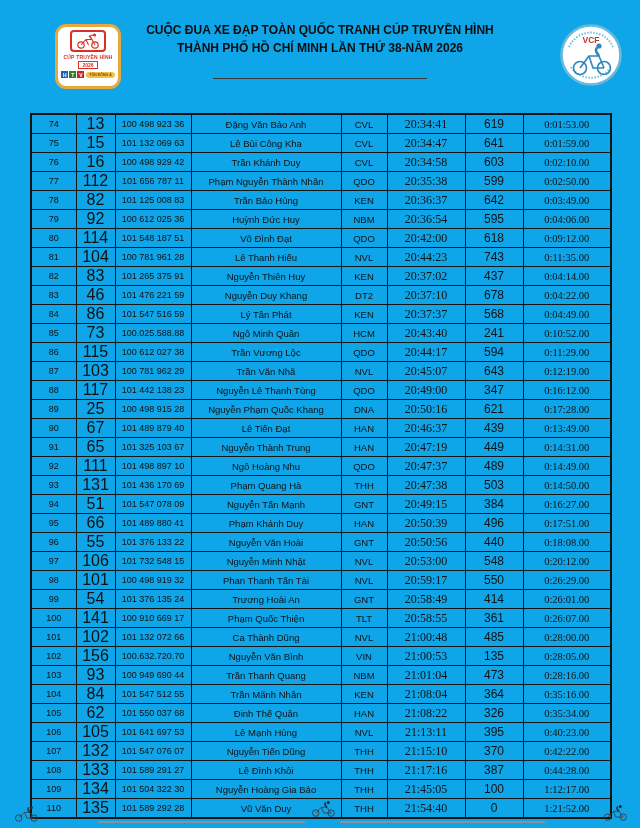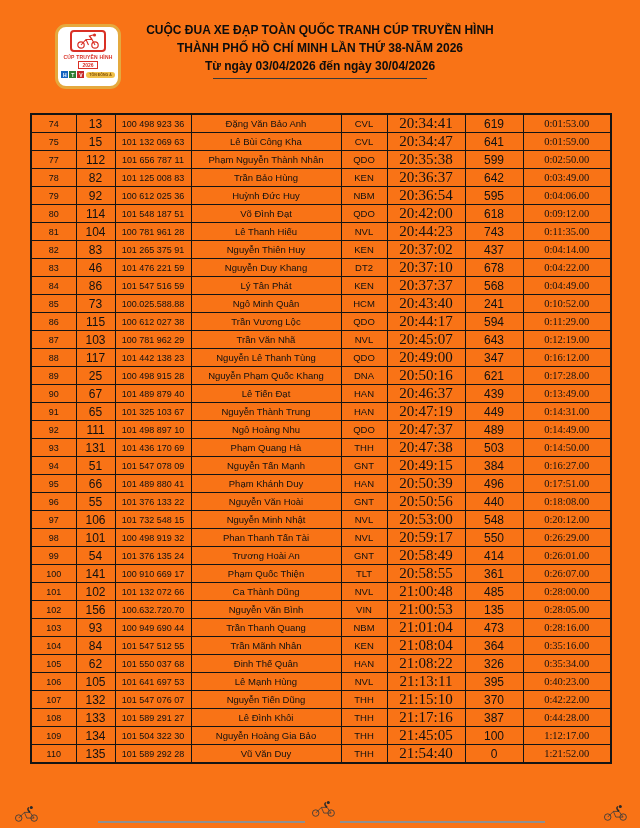--- a/index.html
+++ b/index.html
@@ -1,18 +1,18 @@
 <!DOCTYPE html>
 <html><head>
 <meta charset="utf-8">
 <style>
   * { margin:0; padding:0; box-sizing:border-box; }
   html,body { width:640px; height:828px; }
   body { background:#f5f5f5; font-family:"Liberation Sans",sans-serif; color:#111; }
-  .page { position:relative; width:640px; height:828px; background:#f97316; overflow:hidden; }
+  .page { position:relative; width:640px; height:828px; background:#0ea5e9; overflow:hidden; }
 
   
   .title-block { position:absolute; left:130px; top:21px; width:380px; text-align:center;
                  font-weight:bold; font-size:12px; line-height:18px; color:#0d0d0d; }
   .title-rule { position:absolute; left:213px; top:78px; width:214px; height:1px; background:#3a3a3a; }
 
   .badge-left { position:absolute; left:55px; top:24px; width:66px; height:65px;
                 border:3px solid #e5a93e; border-radius:11px; background:#fff;
                 display:flex; flex-direction:column; align-items:center; justify-content:flex-start;
                 padding-top:3px; overflow:hidden; }
@@ -30,25 +30,25 @@
                   padding:1px 3px; white-space:nowrap; font-weight:bold; }
 
   .badge-right { position:absolute; left:559px; top:23px; width:64px; height:64px; }
 
   
   table.results { position:absolute; left:30px; top:113px; width:580px; height:520px;
                   border-collapse:collapse; table-layout:fixed; border:2px solid #141414; }
   table.results td { border:1px solid #141414; text-align:center; vertical-align:middle;
                      overflow:hidden; white-space:nowrap; padding:0; }
   td.c-rank   { font-size:9px; }
-  td.c-bib    { font-size:12px; }
+  td.c-bib    { font-size:16px; }
   td.c-uci-id { font-size:9px; }
   td.c-name   { font-size:9.5px; text-align:left; padding-left:4px; }
   td.c-team   { font-size:9.5px;margin-left:40px; }
-  td.c-time   { font-family:"Liberation Serif",serif; font-size:15px; }
+  td.c-time   { font-family:"Liberation Serif",serif; font-size:12px; }
   td.c-points { font-size:12px; }
   td.c-gap    { font-family:"Liberation Serif",serif; font-size:10.5px; }
 
   
   .sig-line { position:absolute; top:821px; height:2px; background:#8f8f8f; }
   .sig-line.l1 { left:98px;  width:207px; }
   .sig-line.l2 { left:340px; width:205px; }
   .cyclist { position:absolute; width:26px; height:18px; }
   .cyclist.f-left   { left:13px;  top:805px; }
   .cyclist.f-center { left:310px; top:800px; }
@@ -77,24 +77,36 @@
         <span class="htv-t">T</span>
         <span class="htv-v">V</span>
       </div>
       <div class="sponsor-oval">TÔN ĐÔNG Á</div>
     </div>
   </div>
 
   <div class="title-block">
     <div>CUỘC ĐUA XE ĐẠP TOÀN QUỐC TRANH CÚP TRUYỀN HÌNH</div>
     <div>THÀNH PHỐ HỒ CHÍ MINH LẦN THỨ 38-NĂM 2026</div>
-    <div>Từ ngày 03/04/2026 đến ngày 30/04/2026</div>
   </div>
   <div class="title-rule"></div>
 
+  <div class="badge-right">
+    <svg width="64" height="64" viewBox="0 0 64 64">
+      <circle cx="32" cy="32" r="29.5" fill="#ffffff" stroke="#69b9dc" stroke-width="2.6"></circle>
+      <path d="M10,24 A24,24 0 0,1 54,24" fill="none" stroke="#69b9dc" stroke-width="2" stroke-dasharray="1.4,1.6"></path>
+      <path d="M12,44 A24,24 0 0,0 52,44" fill="none" stroke="#69b9dc" stroke-width="2" stroke-dasharray="1.4,1.6"></path>
+      <text x="32" y="20" text-anchor="middle" font-family="Liberation Sans, sans-serif" font-size="8.5" font-weight="bold" fill="#c0392b">VCF</text>
+      <circle cx="21" cy="45" r="6.5" fill="none" stroke="#2e86c1" stroke-width="1.6"></circle>
+      <circle cx="45" cy="45" r="6.5" fill="none" stroke="#2e86c1" stroke-width="1.6"></circle>
+      <path d="M21,45 L30,33 L40,33 L45,45 M30,33 L34,45 L45,45" fill="none" stroke="#2e86c1" stroke-width="1.6"></path>
+      <path d="M40,33 C37,29 36,27 38,24.5" fill="none" stroke="#2e86c1" stroke-width="2.6"></path>
+      <circle cx="40" cy="23" r="2.6" fill="#2e86c1"></circle>
+    </svg>
+  </div>
 
   <table class="results">
     <colgroup>
       <col style="width:45px">
         <col style="width:39px">
         <col style="width:76px">
         <col style="width:150px">
       <col style="width:46px">
         <col style="width:78px">
         <col style="width:58px">
@@ -113,20 +125,30 @@
         </tr>
         <tr>
           <td class="c-rank">75</td>
           <td class="c-bib">15</td>
           <td class="c-uci-id">101 132 069 63</td>
           <td class="c-name">Lê Bùi Công Kha</td>
           <td class="c-team">CVL</td>
           <td class="c-time">20:34:47</td>
           <td class="c-points">641</td>
           <td class="c-gap">0:01:59.00</td>
+        </tr>
+        <tr>
+          <td class="c-rank">76</td>
+          <td class="c-bib">16</td>
+          <td class="c-uci-id">100 498 929 42</td>
+          <td class="c-name">Trần Khánh Duy</td>
+          <td class="c-team">CVL</td>
+          <td class="c-time">20:34:58</td>
+          <td class="c-points">603</td>
+          <td class="c-gap">0:02:10.00</td>
         </tr>
         <tr>
           <td class="c-rank">77</td>
           <td class="c-bib">112</td>
           <td class="c-uci-id">101 656 787 11</td>
           <td class="c-name">Phạm Nguyễn Thành Nhân</td>
           <td class="c-team">QDO</td>
           <td class="c-time">20:35:38</td>
           <td class="c-points">599</td>
           <td class="c-gap">0:02:50.00</td>

